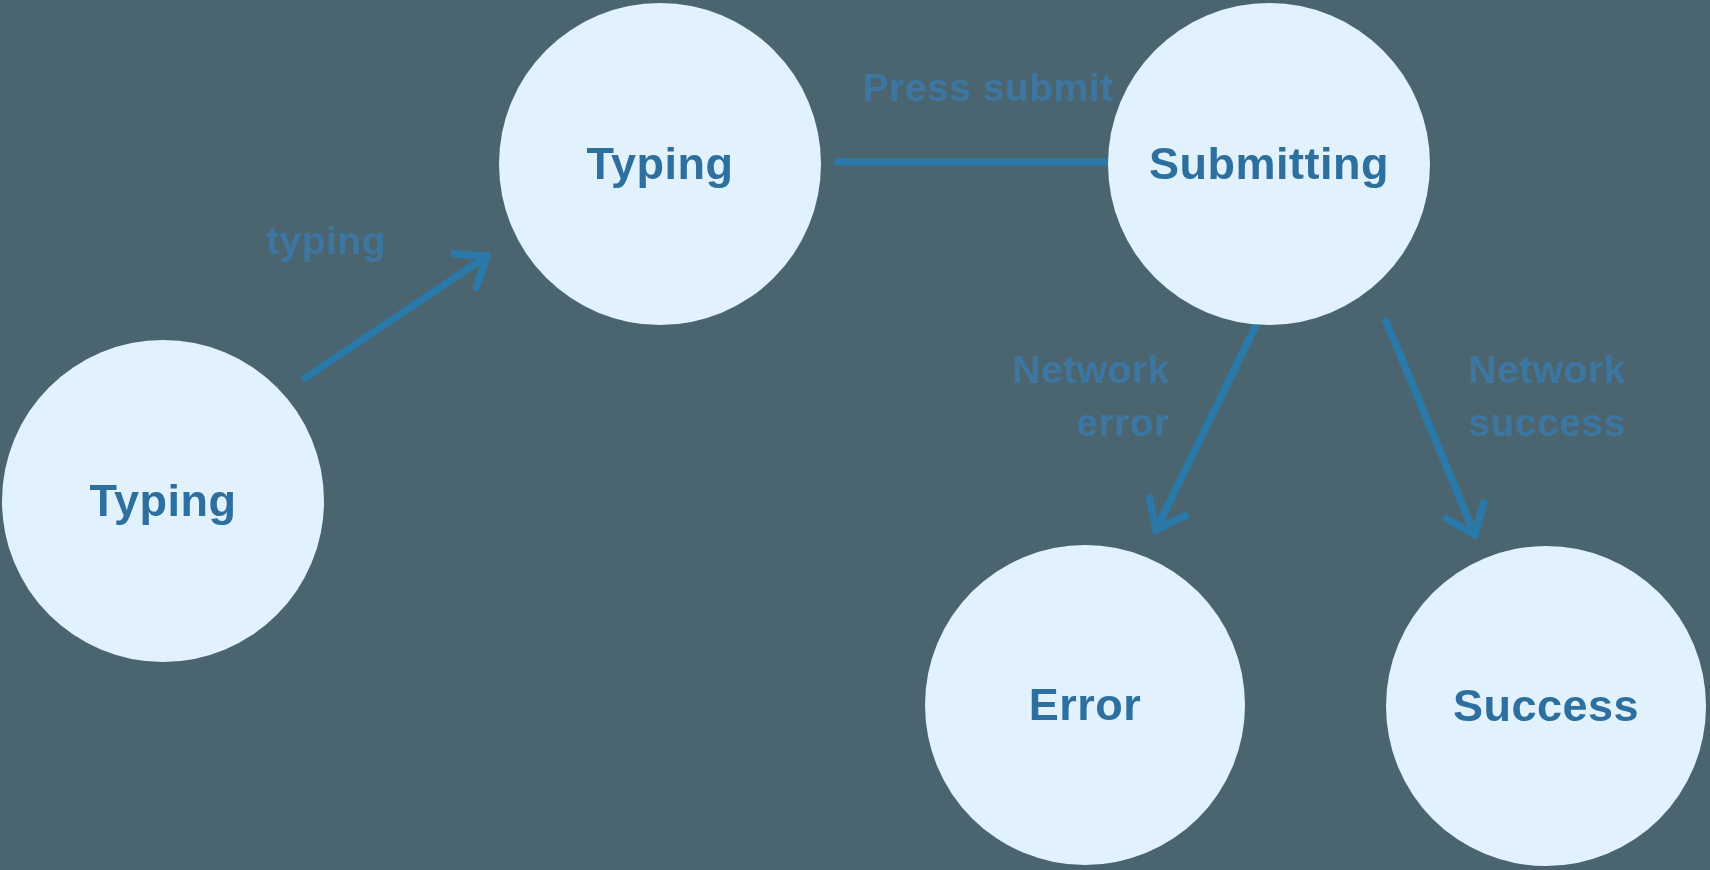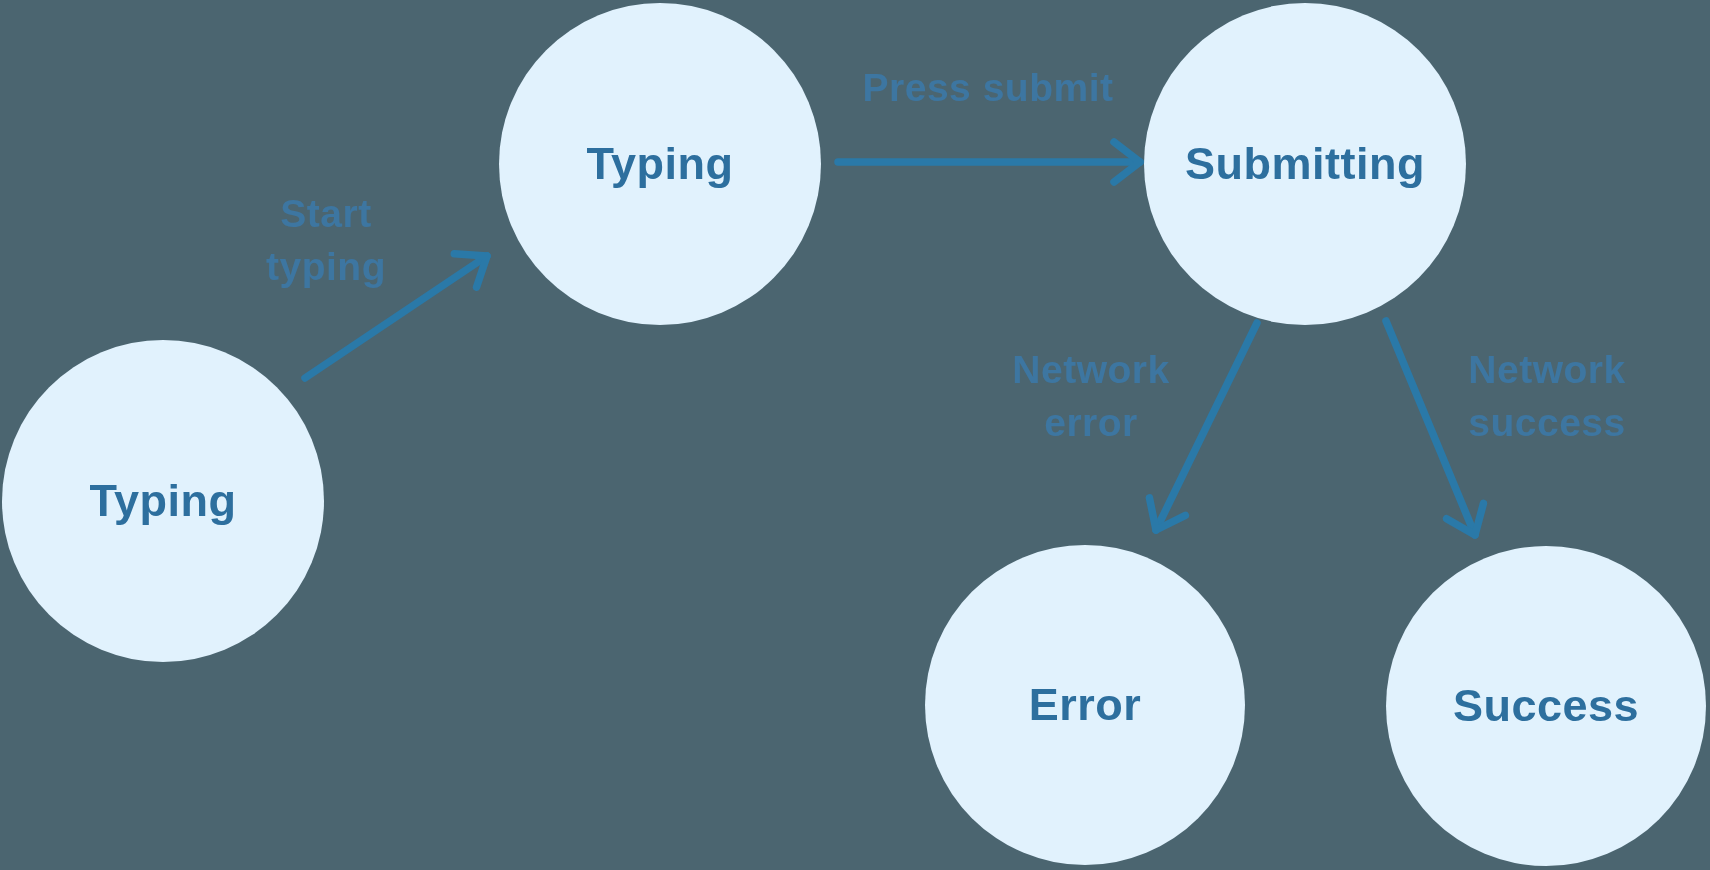--- a/index.html
+++ b/index.html
@@ -38,21 +38,21 @@
     white-space: nowrap;
   }
   .edge-label {
     position: absolute;
     transform: translate(-50%, -50%);
     color: var(--edge-label, #3d76a1);
     font-size: 39px;
     font-weight: 600;
     letter-spacing: 0.5px;
     line-height: 1.35;
-    text-align: center;
+    text-align: right;
     white-space: nowrap;
   }
   .edge-label span { display: block; }
 </style>
 </head>
 <body>
 
 <div id="stage" style="--bg: #4b6570; --node-fill: #e1f2fd; --node-label: #2d6f9e; --edge-label: #3d76a1;">
   <svg id="edge-layer" viewBox="0 0 1710 870" xmlns="http://www.w3.org/2000/svg">
     <defs>
@@ -67,33 +67,32 @@
         <line x1="1386" y1="321" x2="1475" y2="535" stroke="#2a79a8" stroke-width="7.5" stroke-linecap="round" marker-end="url(#arrowhead)"></line>
       </g>
   </svg>
   <div id="node-layer">
       <div class="state-node" style="left: 2px; top: 340px; width: 322px; height: 322px;">
         <div class="node-label">Typing</div>
       </div>
       <div class="state-node" style="left: 499px; top: 3px; width: 322px; height: 322px;">
         <div class="node-label">Typing</div>
       </div>
-      <div class="state-node" style="left: 1144px; top: 3px; width: 322px; height: 322px;">
+      <div class="state-node" style="left: 1108px; top: 3px; width: 322px; height: 322px;">
         <div class="node-label">Submitting</div>
       </div>
       <div class="state-node" style="left: 925px; top: 545px; width: 320px; height: 320px;">
         <div class="node-label">Error</div>
       </div>
       <div class="state-node" style="left: 1386px; top: 546px; width: 320px; height: 320px;">
         <div class="node-label">Success</div>
       </div>
     </div>
   <div id="label-layer">
       <div class="edge-label" style="left: 326px; top: 241px;">
-        <span>Start</span>
         <span>typing</span>
       </div>
       <div class="edge-label" style="left: 988px; top: 88px;">
         <span>Press submit</span>
       </div>
       <div class="edge-label" style="left: 1091px; top: 397px;">
         <span>Network</span>
         <span>error</span>
       </div>
       <div class="edge-label" style="left: 1547px; top: 397px;">

